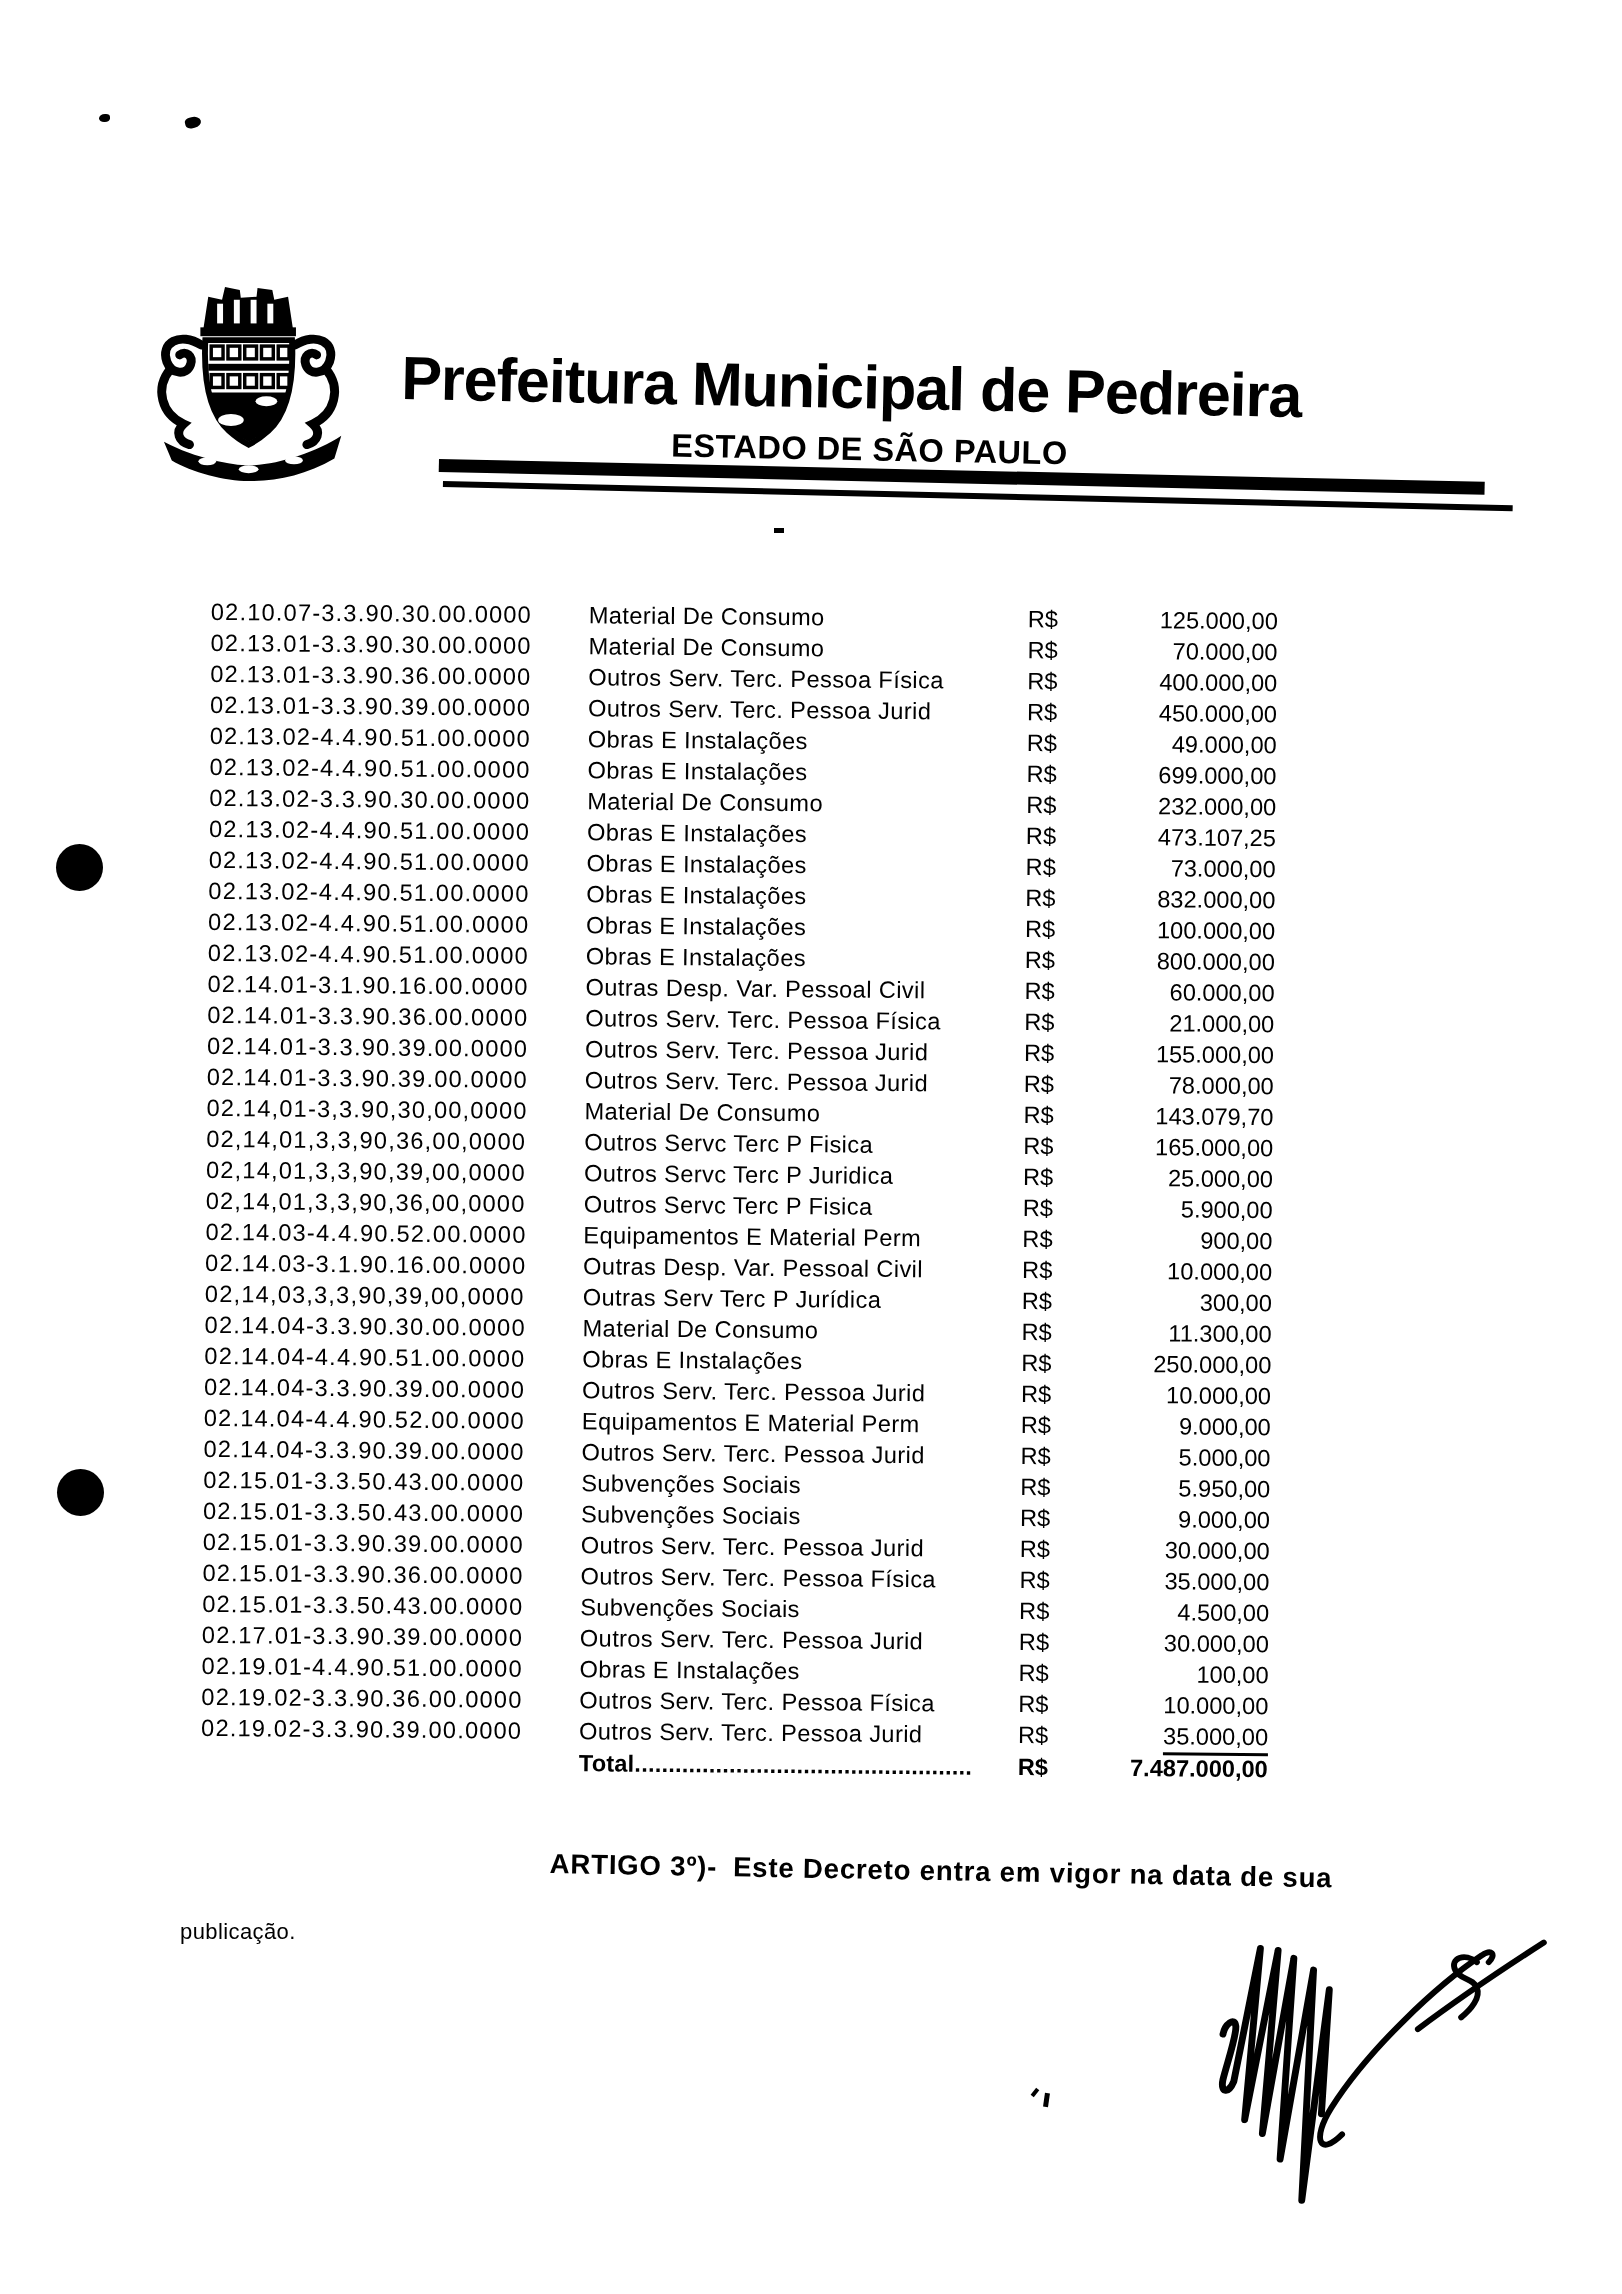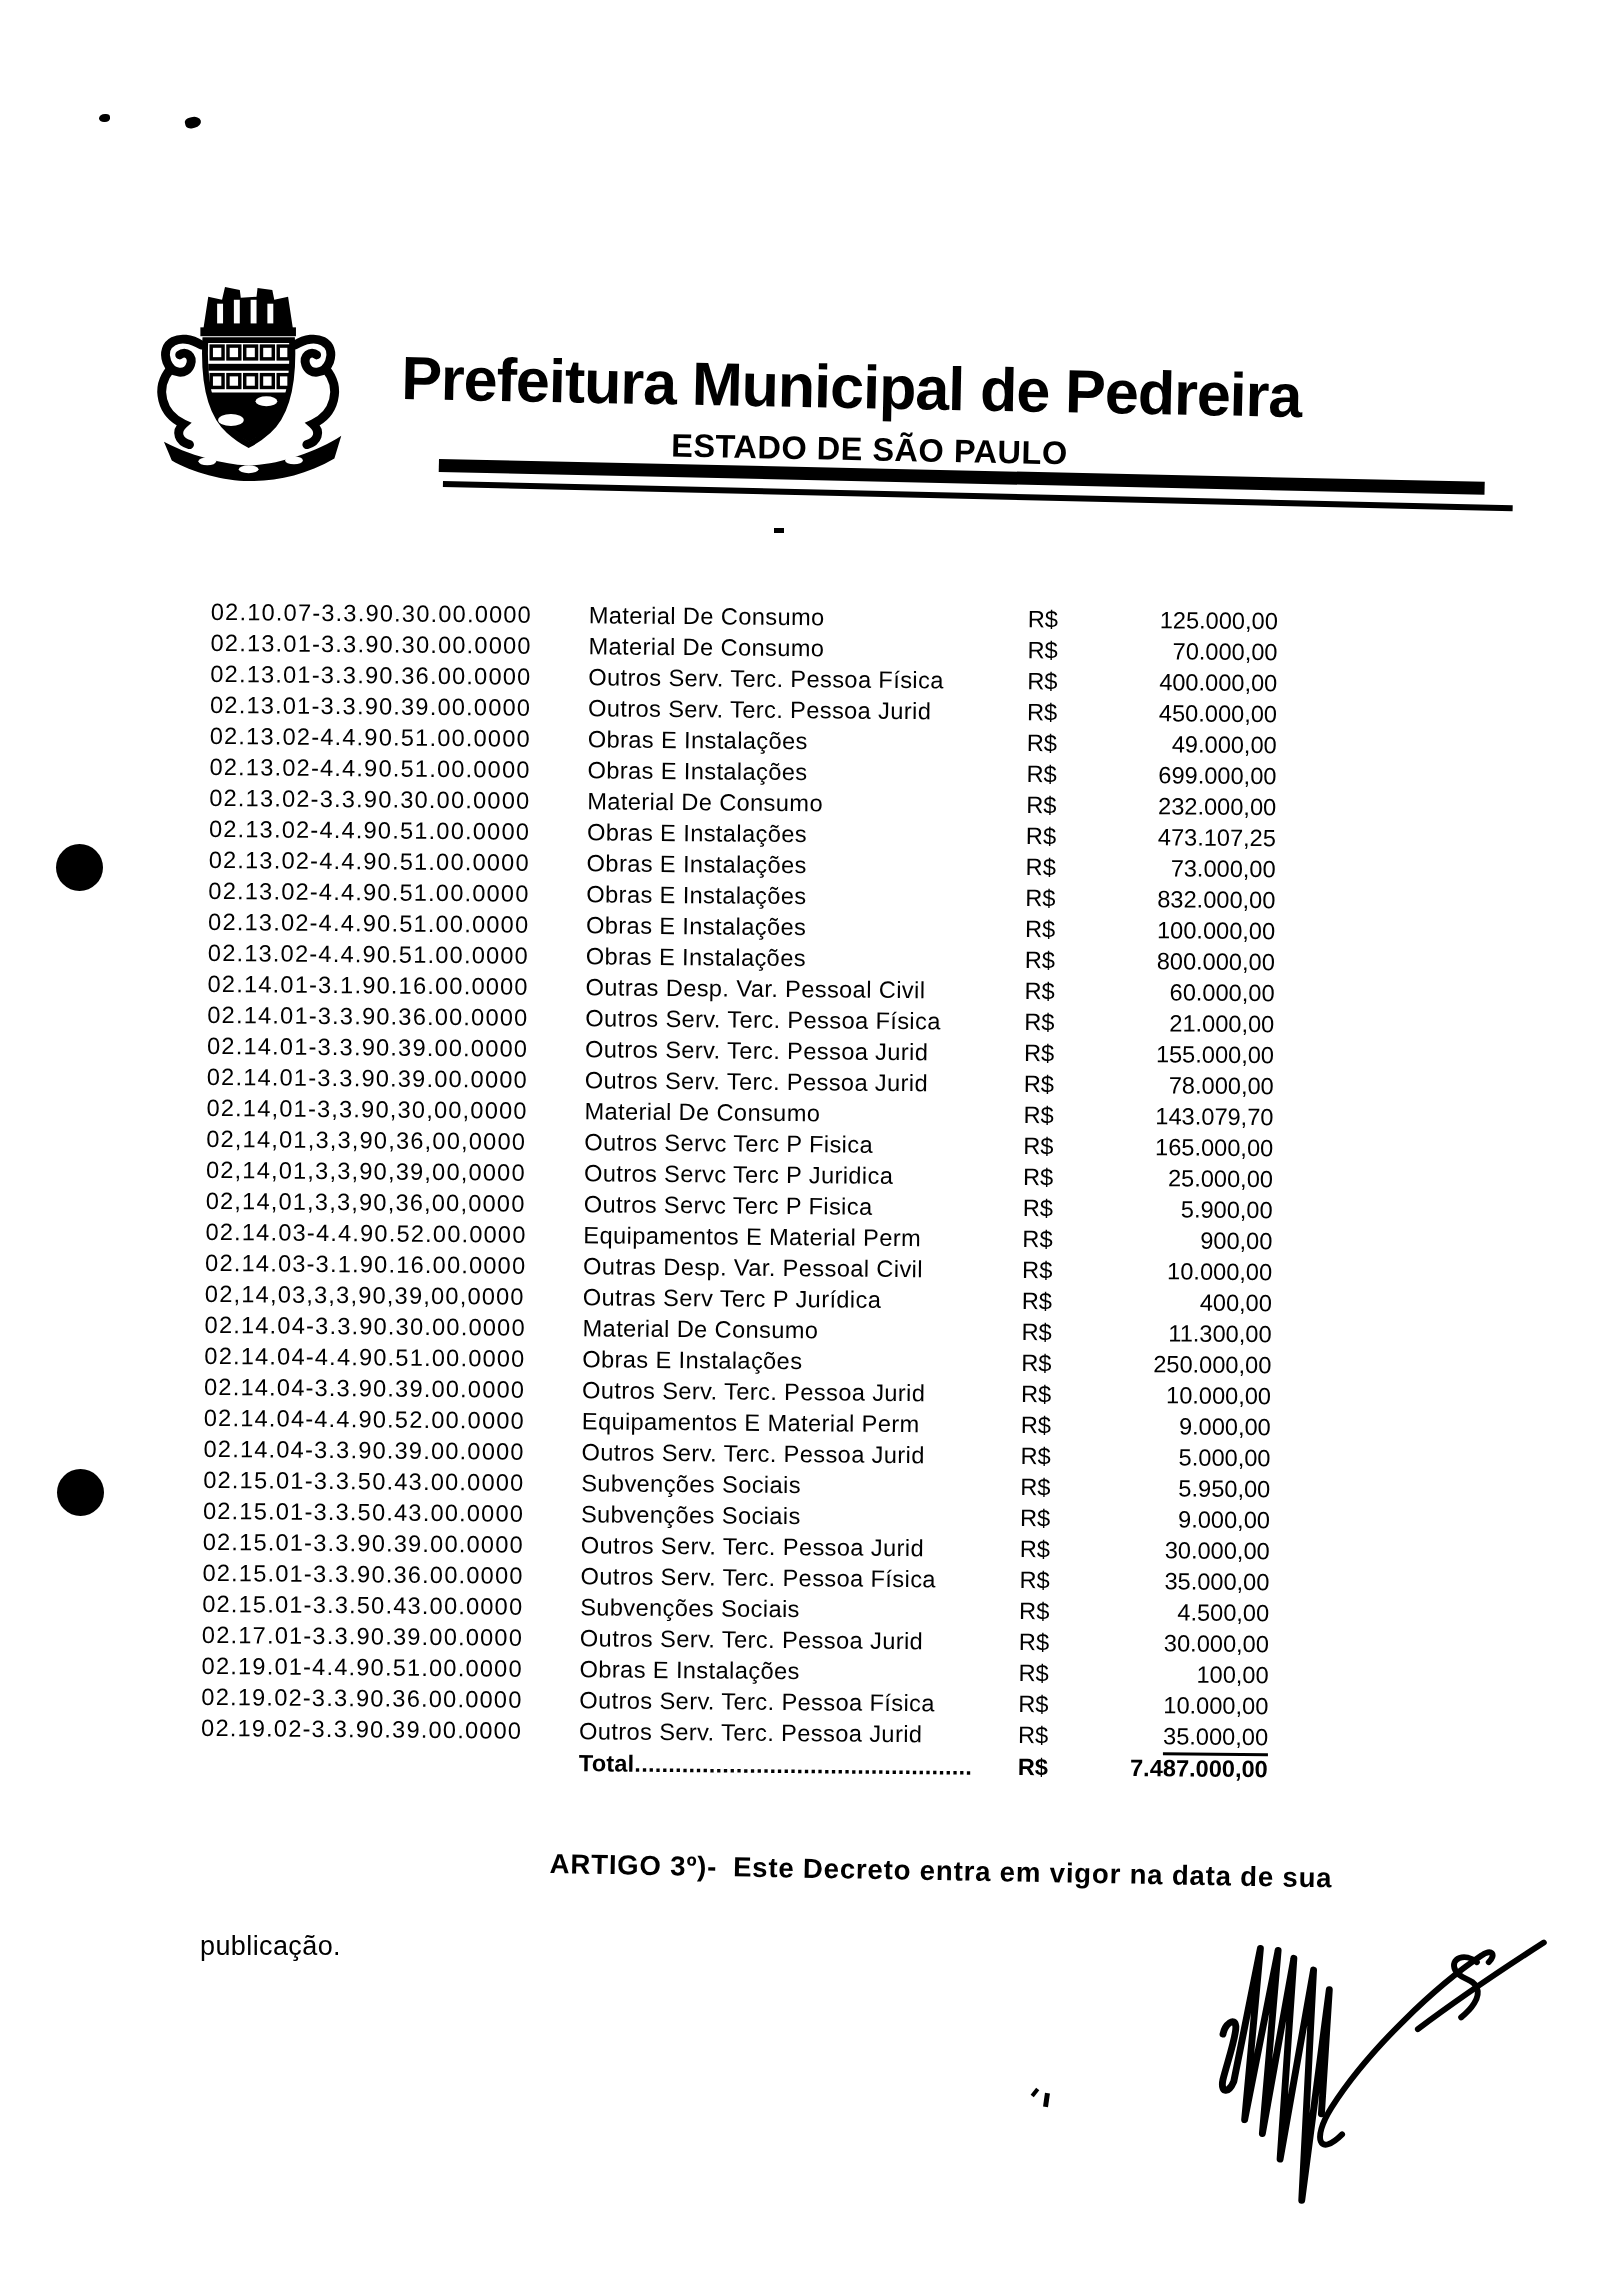--- a/index.html
+++ b/index.html
@@ -40,21 +40,21 @@
   .trow .cur  { position:absolute; left:817px; }
   .trow .val  { position:absolute; right:0;    text-align:right; }
   .val.underline { border-bottom:3px solid #000; padding-bottom:0px; }
   .trow.total { font-weight:bold; height:33px; line-height:33px; }
   .trow.total .desc { letter-spacing:0.2px; }
 
   
   .artigo { position:absolute; left:550px; top:1848px; font-size:27.6px; font-weight:bold;
             white-space:nowrap; letter-spacing:0.8px; transform:rotate(1.05deg); transform-origin:0 0; }
   .artigo .rest { margin-left:15.8px; }
-  .publicacao { position:absolute; left:200px; top:1919px; font-size:27px; letter-spacing:0.4px;margin-top:12px; }
+  .publicacao { position:absolute; left:180px; top:1919px; font-size:22px; letter-spacing:0.4px; }
 
   .sig { position:absolute; left:1162px; top:1901px; }
 </style>
 </head>
 <body>
 
 <div class="page">
 
   <div class="speck s1"></div>
   <div class="speck s2"></div>
@@ -242,21 +242,21 @@
         <div class="trow">
       <span class="code">02.14.03-3.1.90.16.00.0000</span>
       <span class="desc">Outras Desp. Var. Pessoal Civil</span>
       <span class="cur">R$</span>
       <span class="val">10.000,00</span>
     </div>
         <div class="trow">
       <span class="code">02,14,03,3,3,90,39,00,0000</span>
       <span class="desc">Outras Serv Terc P Jurídica</span>
       <span class="cur">R$</span>
-      <span class="val">400,00</span>
+      <span class="val">300,00</span>
     </div>
         <div class="trow">
       <span class="code">02.14.04-3.3.90.30.00.0000</span>
       <span class="desc">Material De Consumo</span>
       <span class="cur">R$</span>
       <span class="val">11.300,00</span>
     </div>
         <div class="trow">
       <span class="code">02.14.04-4.4.90.51.00.0000</span>
       <span class="desc">Obras E Instalações</span>

